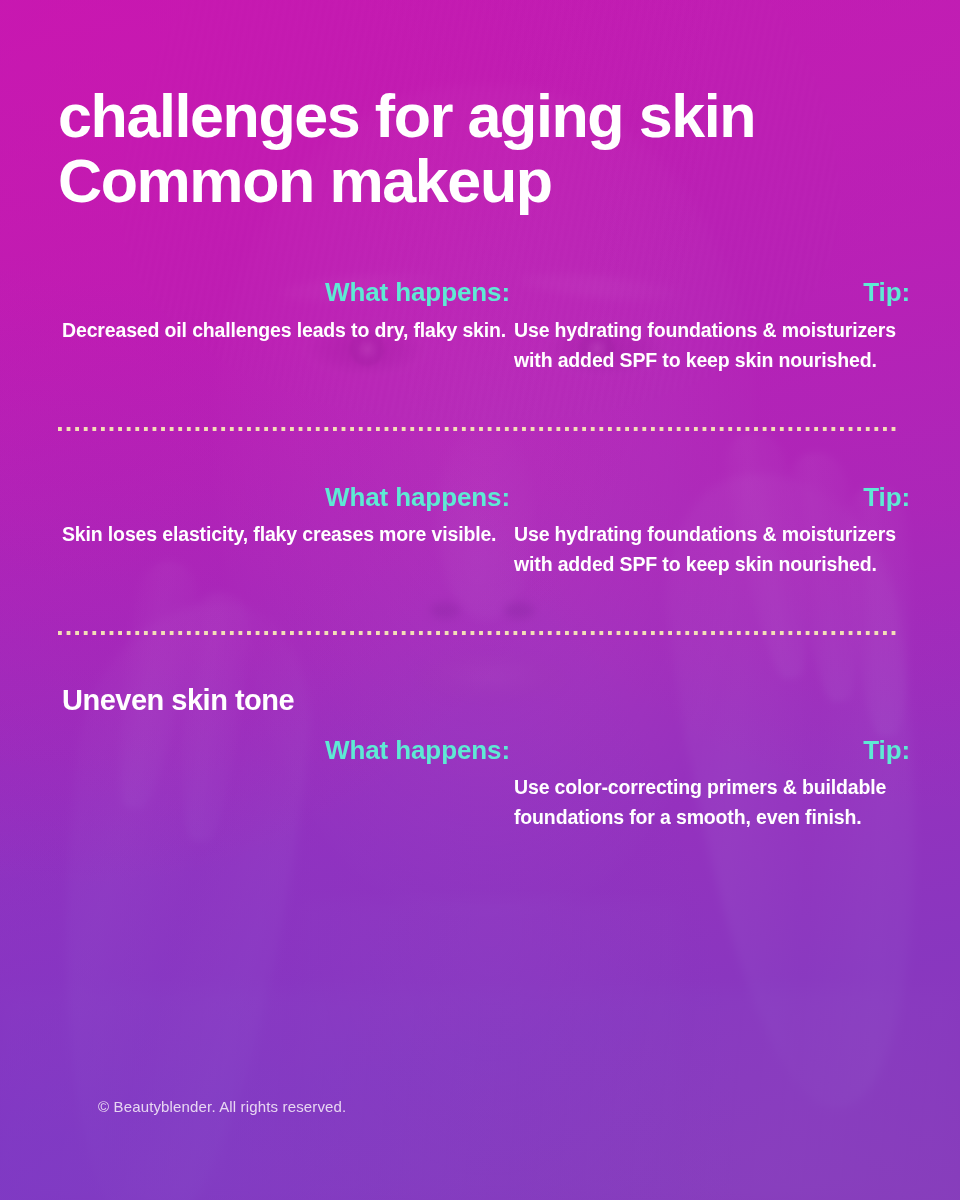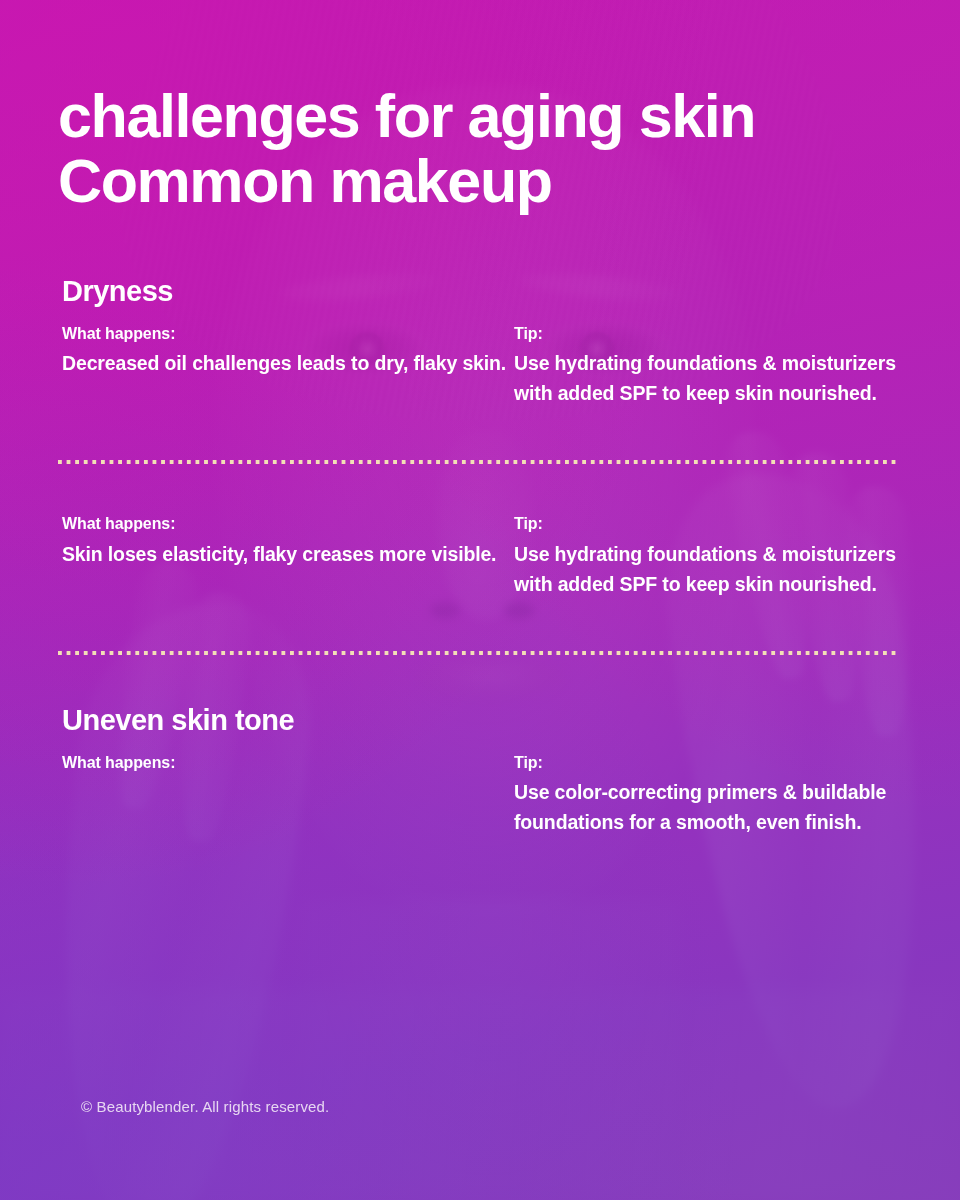--- a/index.html
+++ b/index.html
@@ -213,26 +213,27 @@
   .sec-cols {
     display:flex;
     align-items:flex-start;
   }
   .col { padding-left:4px; }
   .col.what { width:452px; flex:0 0 452px; }
   .col.tip  { width:400px; flex:0 0 400px; }
 
   .lbl {
     display:block;
-    color:#ffffff;
-    font-size:16px;
+    color:#5eead4;
+    font-size:26px;
     font-weight:700;
     letter-spacing:-0.1px;
     line-height:1.45;
     margin-bottom:3px;
+    text-align:right;
   }
   .body-txt {
     display:block;
     color:#FFFFFF;
     font-size:19.5px;
     font-weight:700;
     letter-spacing:-0.15px;
     line-height:1.54;
   }
 
@@ -246,21 +247,21 @@
     background-size:8.6px 4px;
     background-repeat:repeat-x;
   }
 
   
   .sp-a { height:52px; }   
   .sp-b { height:48px; }   
 
   .footer {
     position:absolute;
-    left:81px; top:1098px;
+    left:98px; top:1098px;
     color:#F0E4F6;
     font-size:15px;
     font-weight:400;
     letter-spacing:0.15px;
     opacity:.92;
   }
 </style>
 </head>
 <body>
 
@@ -296,21 +297,20 @@
   <div class="content">
 
     <h1 class="title">
       <span class="t-line">challenges for aging skin</span>
       <span class="t-line">Common makeup</span>
     </h1>
 
     <div class="sections">
 
       <div class="section">
-        <h2 class="sec-head">Dryness</h2>
         <div class="sec-cols">
           <div class="col what">
             <span class="lbl">What happens:</span>
             <span class="body-txt">Decreased oil challenges leads to dry, flaky skin.</span>
           </div>
           <div class="col tip">
             <span class="lbl">Tip:</span>
             <span class="body-txt">Use hydrating foundations &amp; moisturizers with added SPF to keep skin nourished.</span>
           </div>
         </div>

